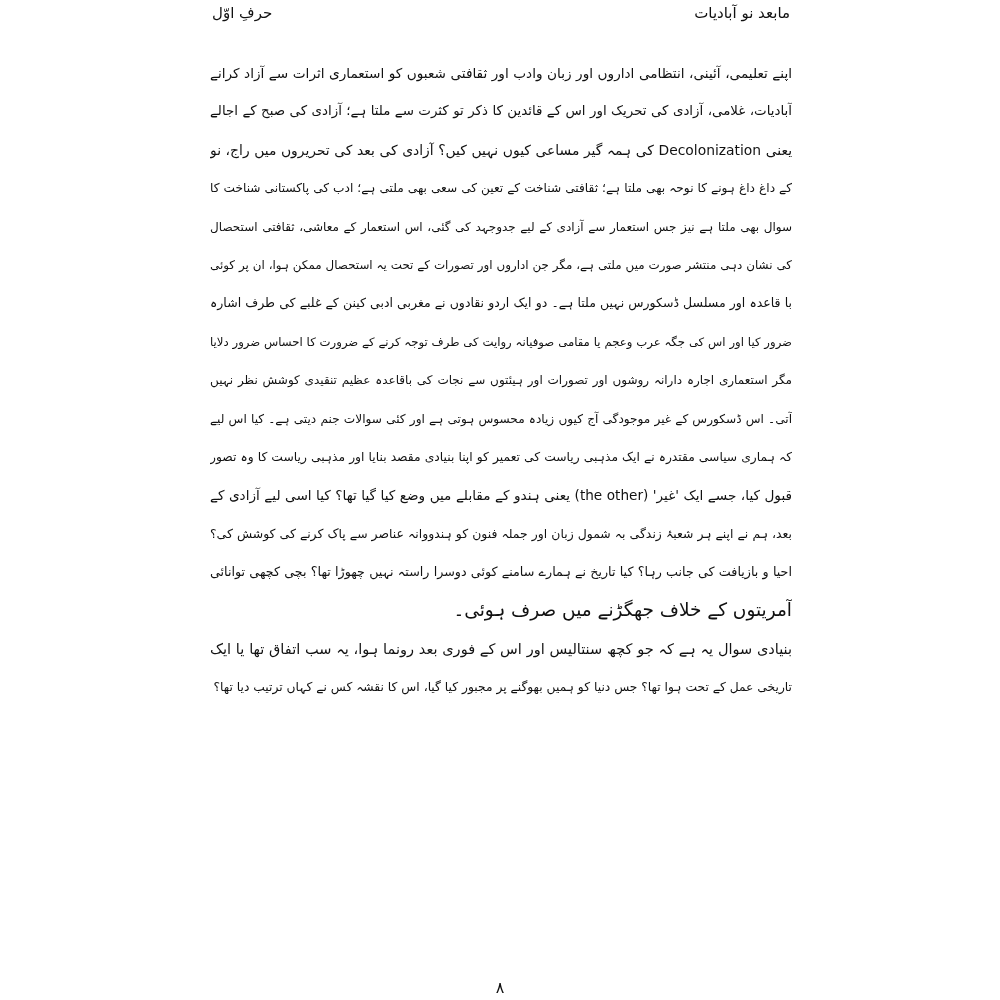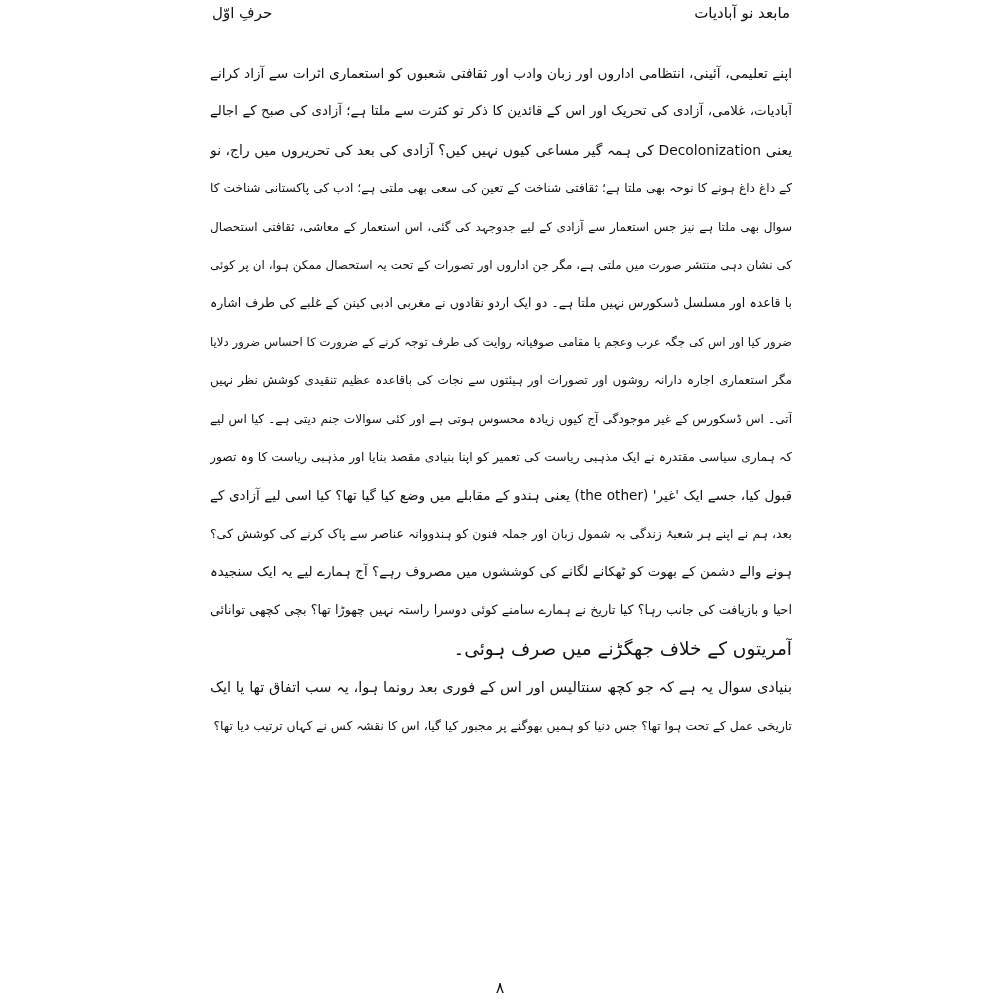--- a/index.html
+++ b/index.html
@@ -32,20 +32,19 @@
   <div class="line" style="font-size: 12.1641px;">کے داغ داغ ہونے کا نوحہ بھی ملتا ہے؛ ثقافتی شناخت کے تعین کی سعی بھی ملتی ہے؛ ادب کی پاکستانی شناخت کا</div>
   <div class="line" style="font-size: 12px;">سوال بھی ملتا ہے نیز جس استعمار سے آزادی کے لیے جدوجہد کی گئی، اس استعمار کے معاشی، ثقافتی استحصال</div>
   <div class="line" style="font-size: 11.8845px;">کی نشان دہی منتشر صورت میں ملتی ہے، مگر جن اداروں اور تصورات کے تحت یہ استحصال ممکن ہوا، ان پر کوئی</div>
   <div class="line" style="font-size: 12.5005px;">با قاعدہ اور مسلسل ڈسکورس نہیں ملتا ہے۔ دو ایک اردو نقادوں نے مغربی ادبی کینن کے غلبے کی طرف اشارہ</div>
   <div class="line" style="font-size: 11.6882px;">ضرور کیا اور اس کی جگہ عرب وعجم یا مقامی صوفیانہ روایت کی طرف توجہ کرنے کے ضرورت کا احساس ضرور دلایا</div>
   <div class="line" style="font-size: 12px;">مگر استعماری اجارہ دارانہ روشوں اور تصورات اور ہیئتوں سے نجات کی باقاعدہ عظیم تنقیدی کوشش نظر نہیں</div>
   <div class="line" style="font-size: 12.1436px;">آتی۔ اس ڈسکورس کے غیر موجودگی آج کیوں زیادہ محسوس ہوتی ہے اور کئی سوالات جنم دیتی ہے۔ کیا اس لیے</div>
   <div class="line" style="font-size: 12.3032px;">کہ ہماری سیاسی مقتدرہ نے ایک مذہبی ریاست کی تعمیر کو اپنا بنیادی مقصد بنایا اور مذہبی ریاست کا وہ تصور</div>
   <div class="line" style="font-size: 13.6267px;">قبول کیا، جسے ایک 'غیر' (the other) یعنی ہندو کے مقابلے میں وضع کیا گیا تھا؟ کیا اسی لیے آزادی کے</div>
   <div class="line" style="font-size: 12.41px;">بعد، ہم نے اپنے ہر شعبۂ زندگی بہ شمول زبان اور جملہ فنون کو ہندووانہ عناصر سے پاک کرنے کی کوشش کی؟</div>
-  <div class="line" style="font-size: 13.3404px;">ہونے والے دشمن کے بھوت کو ٹھکانے لگانے کی کوششوں میں مصروف رہے؟ آج ہمارے لیے یہ ایک سنجیدہ</div>
   <div class="line" style="font-size: 12.7112px;">احیا و بازیافت کی جانب رہا؟ کیا تاریخ نے ہمارے سامنے کوئی دوسرا راستہ نہیں چھوڑا تھا؟ بچی کچھی توانائی</div>
   <div class="line last">آمریتوں کے خلاف جھگڑنے میں صرف ہوئی۔</div>
   <div class="line" style="font-size: 14.539px;">بنیادی سوال یہ ہے کہ جو کچھ سنتالیس اور اس کے فوری بعد رونما ہوا، یہ سب اتفاق تھا یا ایک</div>
   <div class="line last" style="font-size: 12.2934px;">تاریخی عمل کے تحت ہوا تھا؟ جس دنیا کو ہمیں بھوگنے پر مجبور کیا گیا، اس کا نقشہ کس نے کہاں ترتیب دیا تھا؟</div>
 </div>
 
 <div class="page-number">۸</div>
 
 </body></html>

